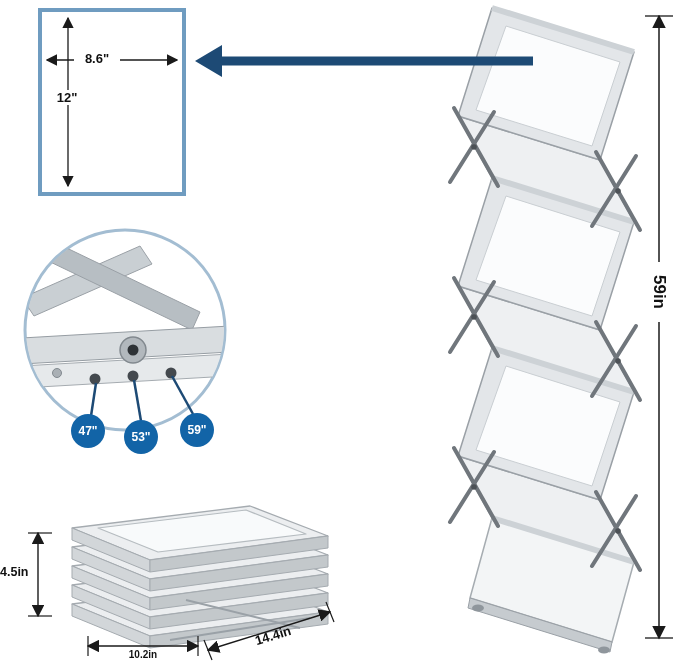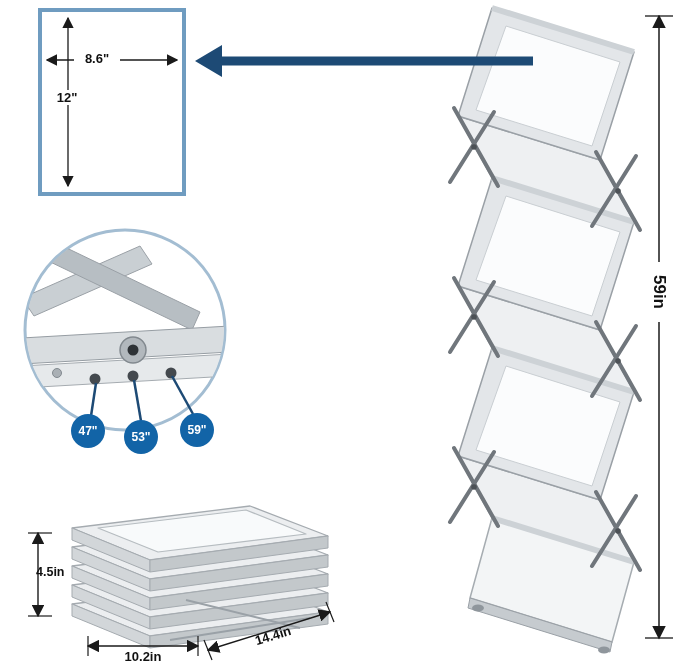--- a/index.html
+++ b/index.html
@@ -2,22 +2,22 @@
 <html><head>
 <meta charset="utf-8">
 <style>
   html,body{margin:0;padding:0;background:#ffffff;}
   .stage{position:relative;width:679px;height:664px;background:#ffffff;overflow:hidden;
          font-family:"Liberation Sans",sans-serif;}
   .stage svg{position:absolute;left:0;top:0;}
   .lbl{position:absolute;color:#111;font-weight:700;text-align:center;white-space:nowrap;}
   #lbl-paper-w{left:74px;top:51px;width:46px;font-size:13px;background:#fff;}
   #lbl-paper-h{left:52px;top:90px;width:30px;font-size:13px;background:#fff;}
-  #lbl-fold-h{left:0px;top:565px;width:24px;font-size:12.5px;padding-left:36px;}
-  #lbl-fold-w{left:110px;top:649px;width:66px;font-size:13px;}
+  #lbl-fold-h{left:0px;top:565px;width:24px;font-size:12.5px;}
+  #lbl-fold-w{left:110px;top:649px;width:66px;font-size:10px;}
   #lbl-fold-d{left:240px;top:628px;width:66px;font-size:13px;transform:rotate(-17deg);}
   #lbl-stand-h{left:629px;top:281px;width:60px;height:22px;font-size:17px;line-height:22px;
                font-weight:600;background:#fff;transform:rotate(90deg);}
   .badge{position:absolute;width:34px;height:34px;border-radius:50%;background:#1264a7;
          color:#fff;font-size:12px;font-weight:700;line-height:34px;text-align:center;}
   #badge-47{left:71px;top:414px;}
   #badge-53{left:124px;top:420px;}
   #badge-59{left:180px;top:413px;}
 </style>
 </head>

